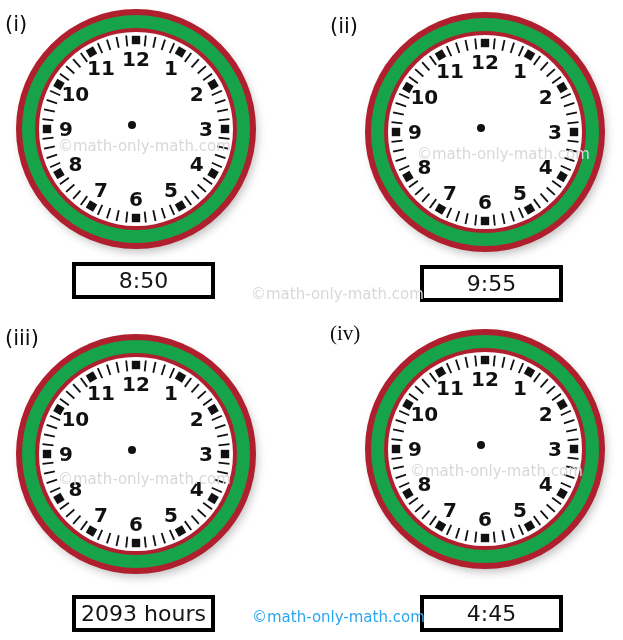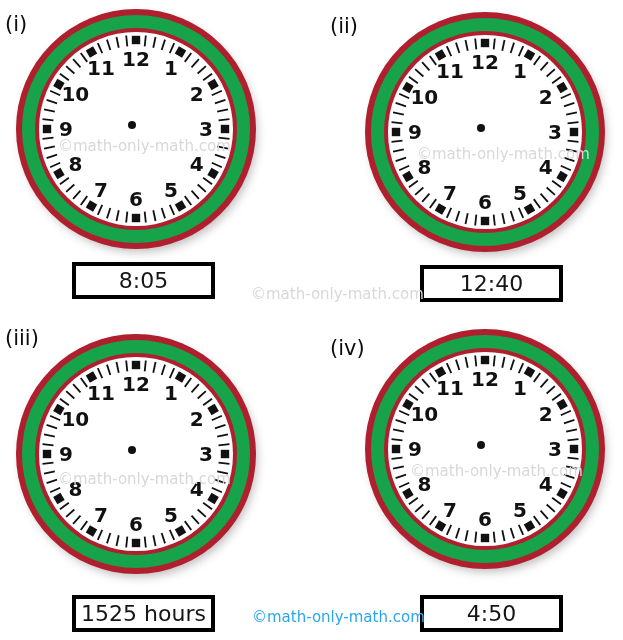--- a/index.html
+++ b/index.html
@@ -39,21 +39,21 @@
     font-family: "DejaVu Sans", "Liberation Sans", sans-serif;
     font-size: 21px;
     color: #0d0d0d;
     letter-spacing: 0px;
     line-height: 1;
     white-space: nowrap;
   }
   .cell.c1 .item-label { left: 5px;  top: 14px; }
   .cell.c2 .item-label { left: 19px; top: 9px;  }
   .cell.c3 .item-label { left: 5px;  top: 8px; }
-  .cell.c4 .item-label { left: 19px; top: 18px;  }
+  .cell.c4 .item-label { left: 19px; top: 3px; font-family: Liberation Serif, serif;  }
 
   
   .clock-wrap {
     position: absolute;
     width: 244px;
     height: 244px;
   }
   .cell.c1 .clock-wrap { left: 16px; top: 9px;  }
   .cell.c2 .clock-wrap { left: 54px; top: 5px;  }
   .cell.c3 .clock-wrap { left: 16px; top: 14px; }
@@ -274,21 +274,21 @@
           <div class="numeral" style="left: 36.3782px; top: 132px;">8</div>
           <div class="numeral" style="left: 27px; top: 97px;">9</div>
           <div class="numeral" style="left: 36.3782px; top: 62px;">10</div>
           <div class="numeral" style="left: 62px; top: 36.3782px;">11</div>
         </div>
       <div class="face-watermark" style="left:42px;top:128px;">©math-only-math.com</div>
       <div class="center-dot"></div>
     </div>
 
     <div class="answer-box">
-      <span>8:05</span>
+      <span>8:50</span>
     </div>
   </div>
 
   <div class="cell c2">
     <div class="item-label">(ii)</div>
 
     <div class="clock-wrap">
       <div class="clock-shadow"></div>
       <div class="bezel-outer"></div>
       <div class="bezel-green"></div>
@@ -368,21 +368,21 @@
           <div class="numeral" style="left: 36.3782px; top: 132px;">8</div>
           <div class="numeral" style="left: 27px; top: 97px;">9</div>
           <div class="numeral" style="left: 36.3782px; top: 62px;">10</div>
           <div class="numeral" style="left: 62px; top: 36.3782px;">11</div>
         </div>
       <div class="face-watermark" style="left:52px;top:133px;">©math-only-math.com</div>
       <div class="center-dot"></div>
     </div>
 
     <div class="answer-box">
-      <span>12:40</span>
+      <span>9:55</span>
     </div>
   </div>
 
   <div class="cell c3">
     <div class="item-label">(iii)</div>
 
     <div class="clock-wrap">
       <div class="clock-shadow"></div>
       <div class="bezel-outer"></div>
       <div class="bezel-green"></div>
@@ -462,21 +462,21 @@
           <div class="numeral" style="left: 36.3782px; top: 132px;">8</div>
           <div class="numeral" style="left: 27px; top: 97px;">9</div>
           <div class="numeral" style="left: 36.3782px; top: 62px;">10</div>
           <div class="numeral" style="left: 62px; top: 36.3782px;">11</div>
         </div>
       <div class="face-watermark" style="left:42px;top:136px;">©math-only-math.com</div>
       <div class="center-dot"></div>
     </div>
 
     <div class="answer-box">
-      <span>1525 hours</span>
+      <span>2093 hours</span>
     </div>
   </div>
 
   <div class="cell c4">
     <div class="item-label">(iv)</div>
 
     <div class="clock-wrap">
       <div class="clock-shadow"></div>
       <div class="bezel-outer"></div>
       <div class="bezel-green"></div>
@@ -556,20 +556,20 @@
           <div class="numeral" style="left: 36.3782px; top: 132px;">8</div>
           <div class="numeral" style="left: 27px; top: 97px;">9</div>
           <div class="numeral" style="left: 36.3782px; top: 62px;">10</div>
           <div class="numeral" style="left: 62px; top: 36.3782px;">11</div>
         </div>
       <div class="face-watermark" style="left:45px;top:133px;">©math-only-math.com</div>
       <div class="center-dot"></div>
     </div>
 
     <div class="answer-box">
-      <span>4:50</span>
+      <span>4:45</span>
     </div>
   </div>
 
   <div class="page-watermark wm-grey" style="left:251px;top:285px;">©math-only-math.com</div>
   <div class="page-watermark wm-blue" style="left:252px;top:608px;">©math-only-math.com</div>
 
 </div>
 
 </body></html>

